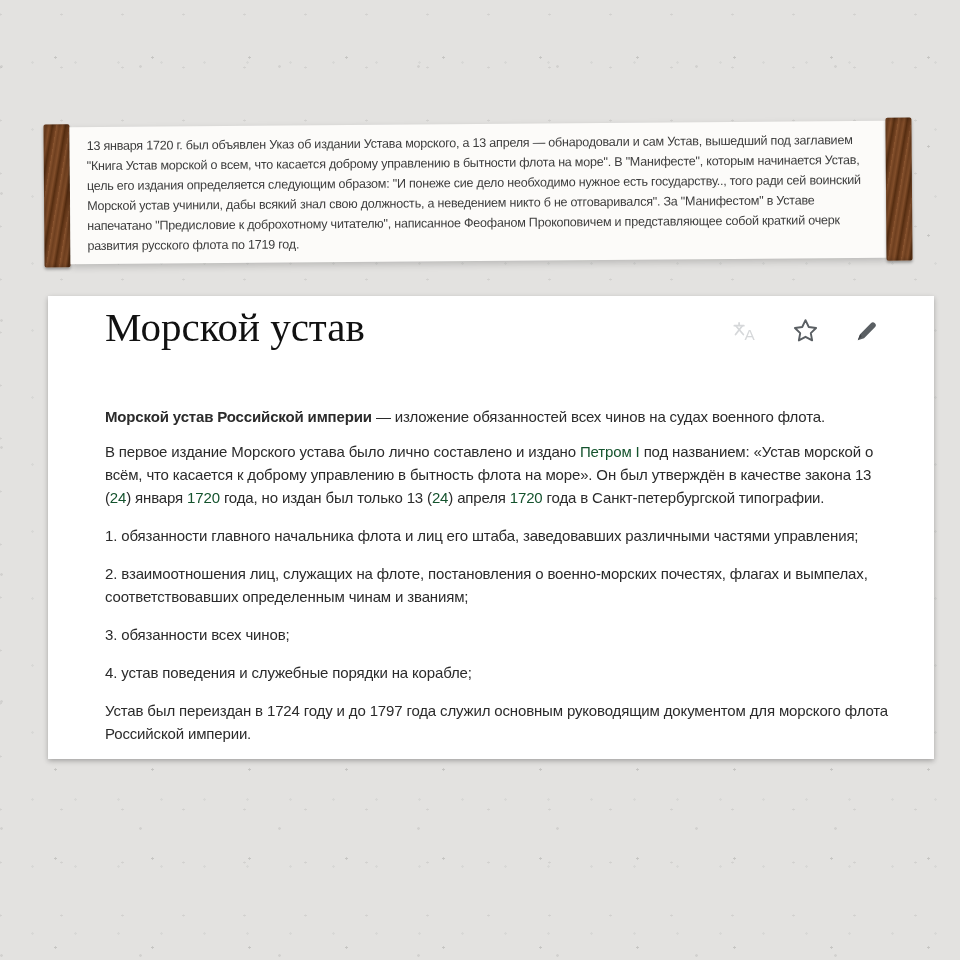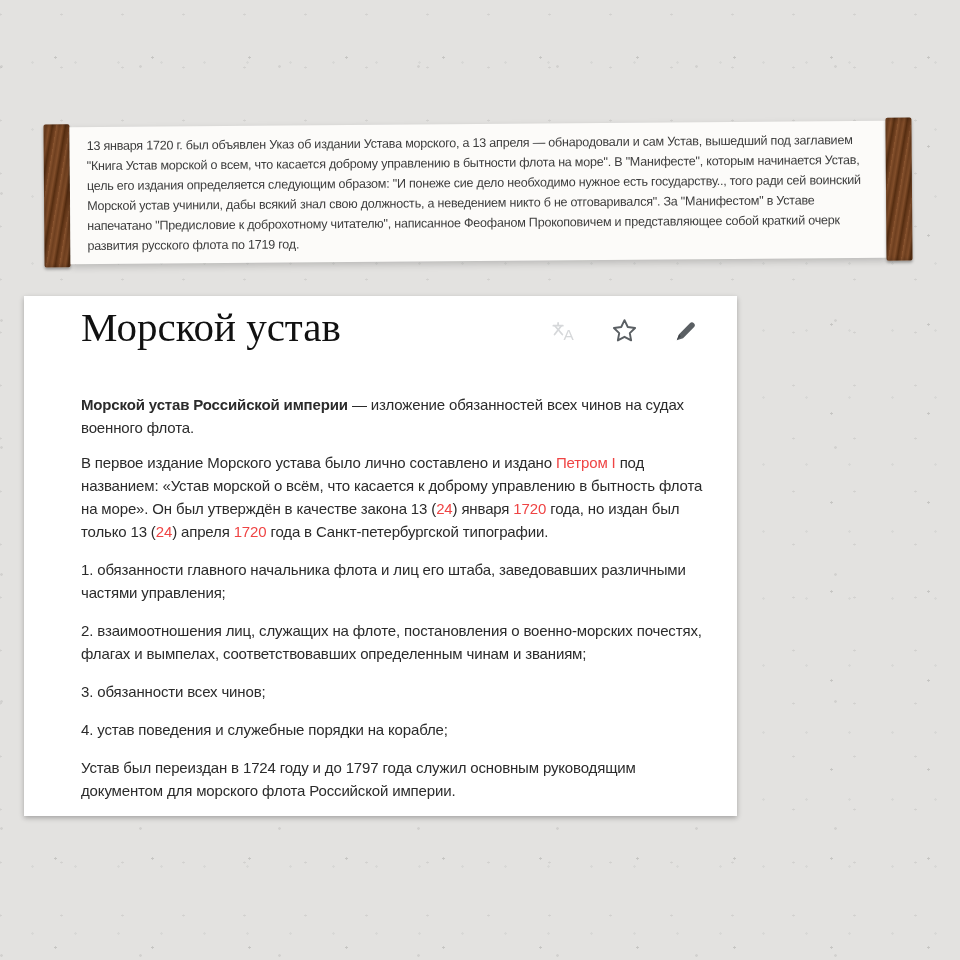--- a/index.html
+++ b/index.html
@@ -36,42 +36,42 @@
     padding:9px 17px 8px 17px;
     box-shadow:0 3px 7px rgba(0,0,0,.18);
   }
   .banner-paper p {
     font-size:12.6px; line-height:20px; letter-spacing:-0.25px;
     color:#3d3d3d;
   }
 
   
   .card {
-    position:absolute; left:24px; top:296px; width:713px;
+    position:absolute; left:48px; top:296px; width:886px;
     background:#ffffff;
-    padding:9px 20px 14px 57px;
+    padding:9px 36px 14px 57px;
     box-shadow:0 2px 5px rgba(0,0,0,.28);
   }
   .title-row { display:flex; align-items:flex-start; }
   h1 {
     flex:1;
     font-family:"Liberation Serif","DejaVu Serif",serif;
     font-weight:normal;
     font-size:41px; line-height:44px; color:#111;
   }
   .toolbar { display:flex; gap:34px; margin-top:12px; padding-right:18px; }
   .icon-btn { width:27px; height:27px; display:flex; align-items:center; justify-content:center; cursor:pointer; }
 
   .content p {
     font-size:15px; line-height:23px; letter-spacing:-0.15px;
     color:#2b2b2b; margin-top:12px;
   }
-  .content p.lead { margin-top:44px; }
+  .content p.lead { margin-top:56px; }
   .content p.item { margin-top:15px; }
-  .content a.wlink { color:#ef4444; text-decoration:none; cursor:pointer;margin-top:18px; }
+  .content a.wlink { color:#14532d; text-decoration:none; cursor:pointer;margin-top:18px; }
   b { font-weight:bold; }
 </style>
 </head>
 <body>
 
 <div class="banner">
   <div class="wood"></div>
   <div class="banner-paper">
     <p>13 января 1720 г. был объявлен Указ об издании Устава морского, а 13 апреля — обнародовали и сам Устав, вышедший под заглавием "Книга Устав морской о всем, что касается доброму управлению в бытности флота на море". В "Манифесте", которым начинается Устав, цель его издания определяется следующим образом: "И понеже сие дело необходимо нужное есть государству.., того ради сей воинский Морской устав учинили, дабы всякий знал свою должность, а неведением никто б не отговаривался". За "Манифестом" в Уставе напечатано "Предисловие к доброхотному читателю", написанное Феофаном Прокоповичем и представляющее собой краткий очерк развития русского флота по 1719 год.</p>
   </div>

